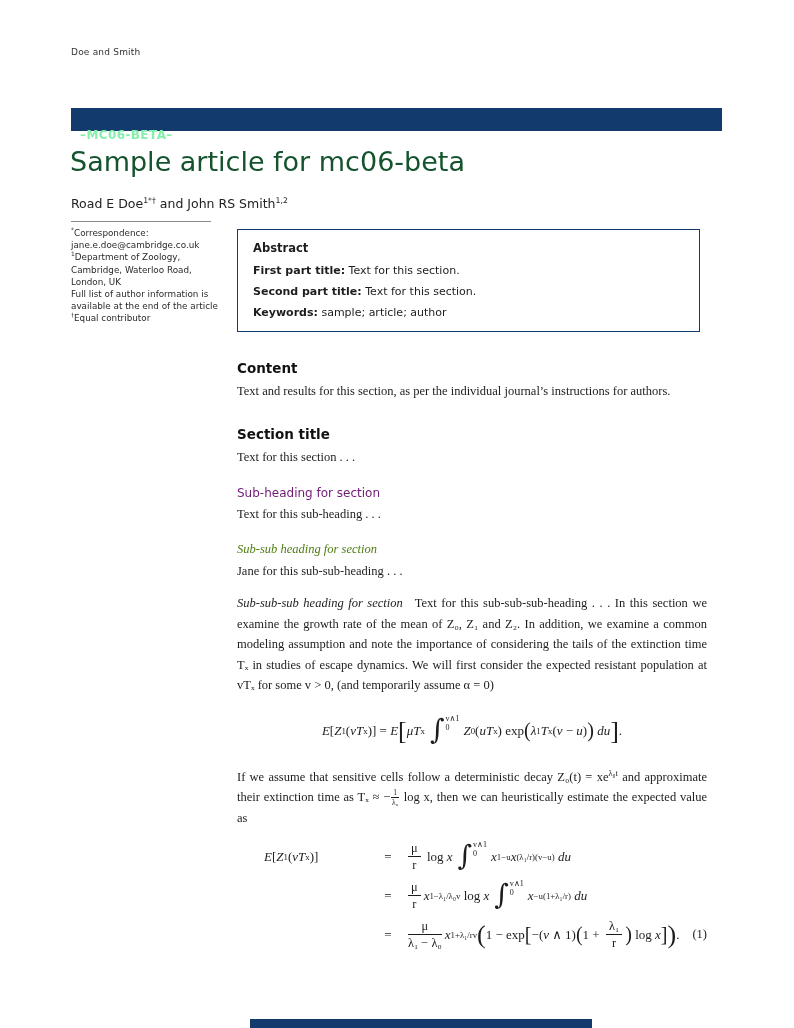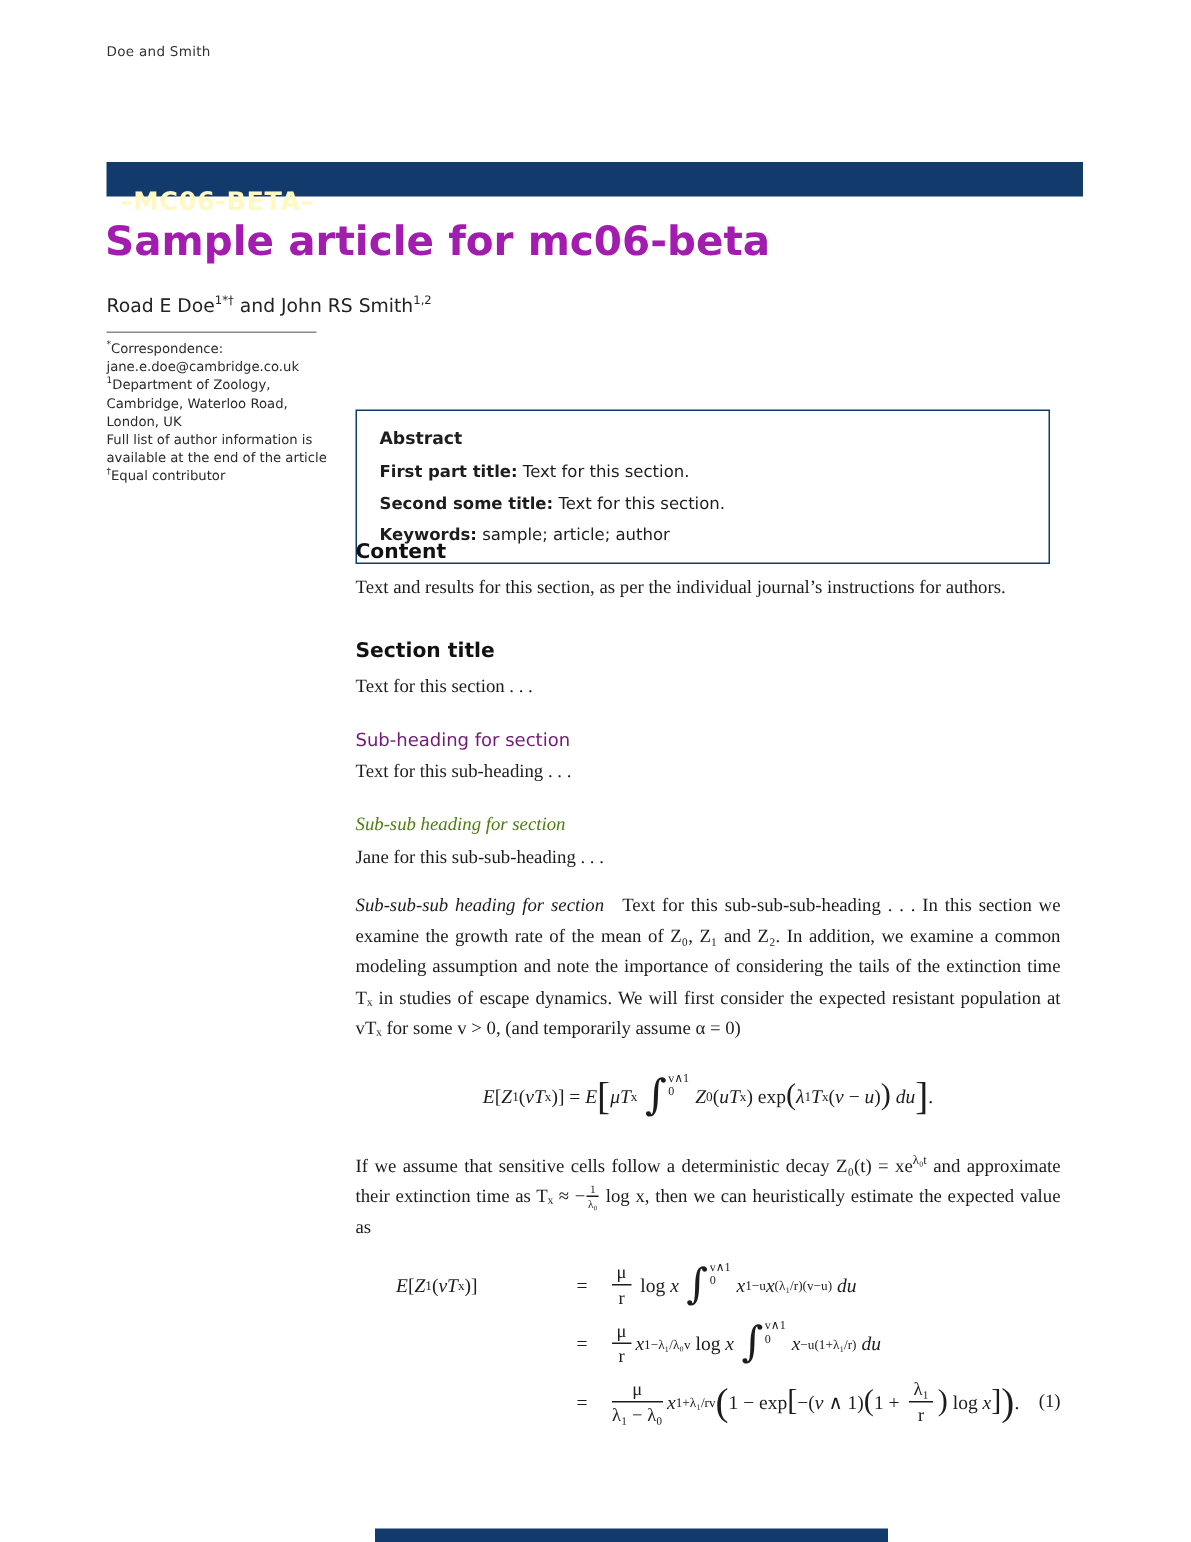--- a/index.html
+++ b/index.html
@@ -1,42 +1,42 @@
 <!DOCTYPE html>
 <html><head>
 <meta charset="utf-8">
 <style>
   html,body{margin:0;padding:0;background:#ffffff;}
   .page{position:relative;width:794px;height:1028px;background:#ffffff;overflow:hidden;
         font-family:"Liberation Serif",serif;color:#1c1c1c;}
 
-  .running-head{position:absolute;top:30px;left:71px;
+  .running-head{position:absolute;top:47px;left:71px;
         font-family:"DejaVu Sans",sans-serif;font-size:9px;color:#333;letter-spacing:.2px;}
 
   .banner{position:absolute;top:108px;left:71px;width:651px;height:23px;background:#133a6c;
         display:flex;align-items:center;}
-  .banner-text{font-family:"DejaVu Sans",sans-serif;font-weight:bold;font-size:17px;
-        color:#fef9c3;padding-left:9px;letter-spacing:.4px;margin-top:31px;}
+  .banner-text{font-family:"DejaVu Sans",sans-serif;font-weight:bold;font-size:12px;
+        color:#86efac;padding-left:9px;letter-spacing:.4px;margin-top:31px;}
 
   .article-title{position:absolute;top:146px;left:70px;
-        font-family:"DejaVu Sans",sans-serif;font-size:27px;font-weight:700;color:#a21caf;}
+        font-family:"DejaVu Sans",sans-serif;font-size:27px;font-weight:400;color:#14532d;}
 
   .authors{position:absolute;top:196px;left:71px;
         font-family:"DejaVu Sans",sans-serif;font-size:12.5px;color:#222;}
   .authors sup{font-size:.62em;line-height:0;}
 
   .sidebar{position:absolute;top:221px;left:71px;width:150px;
         font-family:"DejaVu Sans",sans-serif;font-size:8.8px;color:#2a2a2a;line-height:12.2px;}
   .sidebar-rule{border:none;border-top:1px solid #8a8a8a;margin:0 0 5px 0;width:140px;}
   .sidebar .line{white-space:nowrap;}
   .sidebar sup{font-size:.68em;line-height:0;}
 
   .abstract-box{position:absolute;top:229px;left:237px;width:463px;box-sizing:border-box;
         border:1.4px solid #133a6c;padding:11px 18px 12px 15px;
-        font-family:"DejaVu Sans",sans-serif;font-size:11px;color:#1d1d1d;margin-top:44px;}
+        font-family:"DejaVu Sans",sans-serif;font-size:11px;color:#1d1d1d;}
   .abstract-heading{font-weight:bold;font-size:11.5px;margin-bottom:9px;}
   .abstract-line{margin-top:8px;}
   .abstract-line b{font-weight:bold;}
 
   .main{position:absolute;top:360px;left:237px;width:470px;}
   .h-main{font-family:"DejaVu Sans",sans-serif;font-weight:bold;font-size:13.5px;color:#111;
         margin:0 0 5px 0;}
   .h-sub{font-family:"DejaVu Sans",sans-serif;font-weight:400;font-size:12px;color:#701a75;
         margin:0 0 4px 0;}
   .h-subsub{font-style:italic;font-size:12.5px;color:#4d7c0f;margin:0 0 4px 0;font-weight:400;}
@@ -108,21 +108,21 @@
     <div class="line">Cambridge, Waterloo Road,</div>
     <div class="line">London, UK</div>
     <div class="line">Full list of author information is</div>
     <div class="line">available at the end of the article</div>
     <div class="line"><sup>†</sup><span>Equal contributor</span></div>
   </div>
 
   <div class="abstract-box">
     <div class="abstract-heading">Abstract</div>
     <div class="abstract-line"><b>First part title:</b><span> Text for this section.</span></div>
-    <div class="abstract-line"><b>Second some title:</b><span> Text for this section.</span></div>
+    <div class="abstract-line"><b>Second part title:</b><span> Text for this section.</span></div>
     <div class="abstract-line"><b>Keywords:</b><span> sample; article; author</span></div>
   </div>
 
   <div class="main">
 
     <div class="h-main">Content</div>
     <p class="para">Text and results for this section, as per the individual journal’s instructions for authors.</p>
 
     <div class="gap-a"></div>
     <div class="h-main">Section title</div>

